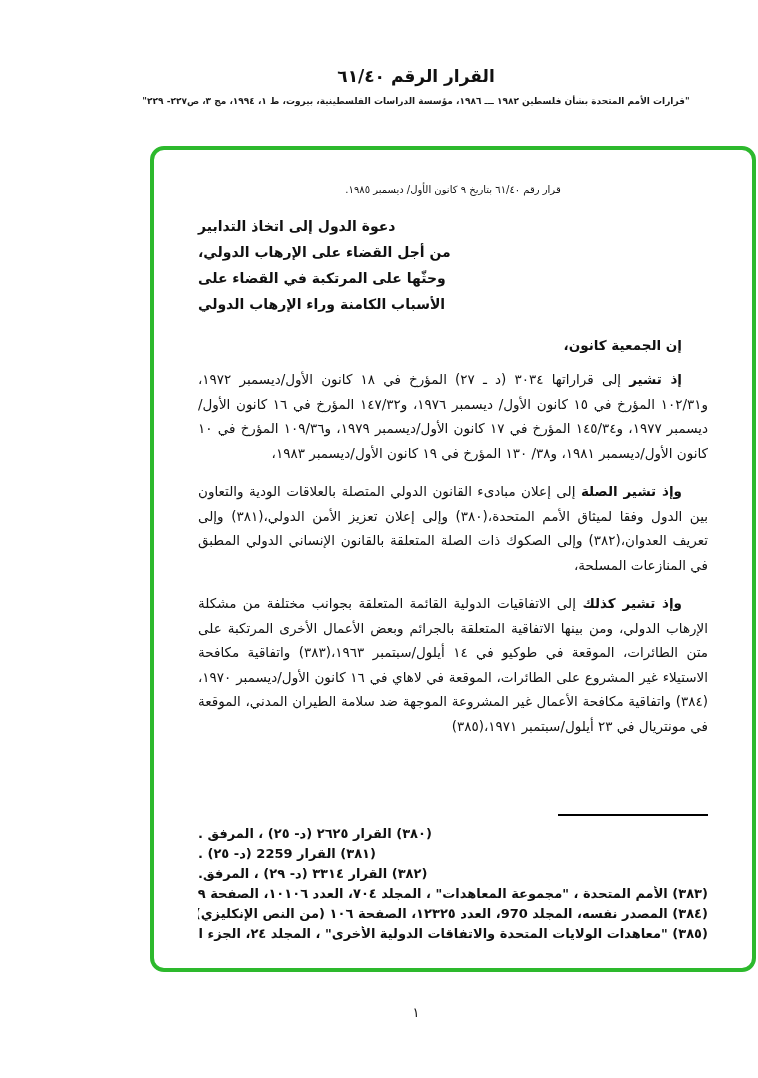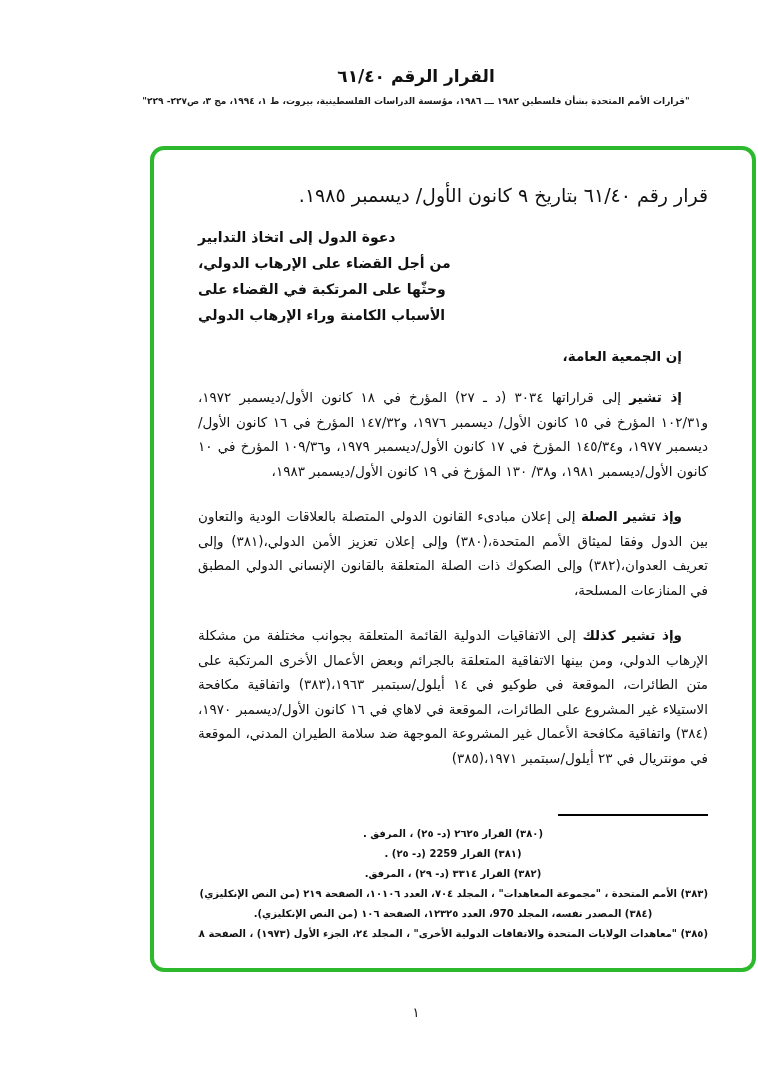--- a/index.html
+++ b/index.html
@@ -26,44 +26,44 @@
     width: 606px;
     height: 826px;
     border: 4px solid #2db92d;
     border-radius: 14px;
     padding: 26px 44px 22px 44px;
     display: flex;
     flex-direction: column;
     background: #ffffff;
   }
 
-  .intro-line { margin: 8px 0 18px; font-size: 19px; letter-spacing: 0.3px; }
+  .intro-line { margin: 8px 0 18px; text-align: center; font-size: 10px; letter-spacing: 0.3px; }
 
   .res-title { text-align: left; font-weight: bold; font-size: 14px; line-height: 26px; margin-bottom: 18px; }
   .res-title div { white-space: nowrap; }
 
   .opening { margin: 2px 0 12px; font-weight: bold; font-size: 13.5px; text-indent: 26px; }
 
   .para {
-    margin: 9px 0 12px;
+    margin: 2px 0 12px;
     font-size: 13.5px;
     line-height: 24.5px;
     text-align: justify;
     text-indent: 26px;
   }
   .para .lead { font-weight: bold; }
 
   .footnote-area { margin-top: auto; }
   .footnote-rule { width: 150px; border-top: 2px solid #000; margin: 0 0 10px; }
   .footnote {
     margin: 0 0 4px;
-    font-size: 10px;
+    font-size: 13px;
     font-weight: bold;
     line-height: 16px;
-    text-align: center;
+    text-align: left;
     white-space: nowrap;
     overflow: hidden;
   }
 
   .page-footer { position: absolute; bottom: 58px; left: 0; right: 0; text-align: center; font-size: 13px; }
 </style>
 </head>
 <body>
 
 <div class="page">
@@ -77,21 +77,21 @@
 
     <p class="intro-line">قرار رقم ٦١/٤٠ بتاريخ ٩ كانون الأول/ ديسمبر ١٩٨٥.</p>
 
     <div class="res-title">
       <div>دعوة الدول إلى اتخاذ التدابير</div>
       <div>من أجل القضاء على الإرهاب الدولي،</div>
       <div>وحثّها على المرتكبة في القضاء على</div>
       <div>الأسباب الكامنة وراء الإرهاب الدولي</div>
     </div>
 
-    <p class="opening">إن الجمعية العامة،</p>
+    <p class="opening">إن الجمعية كانون،</p>
 
     <p class="para"><span class="lead">إذ تشير</span><span> إلى قراراتها ٣٠٣٤ (د ـ ٢٧) المؤرخ في ١٨ كانون الأول/ديسمبر ١٩٧٢، و١٠٢/٣١ المؤرخ في ١٥ كانون الأول/ ديسمبر ١٩٧٦، و١٤٧/٣٢ المؤرخ في ١٦ كانون الأول/ديسمبر ١٩٧٧، و١٤٥/٣٤ المؤرخ في ١٧ كانون الأول/ديسمبر ١٩٧٩، و١٠٩/٣٦ المؤرخ في ١٠ كانون الأول/ديسمبر ١٩٨١، و٣٨/ ١٣٠ المؤرخ في ١٩ كانون الأول/ديسمبر ١٩٨٣،</span></p>
 
     <p class="para"><span class="lead">وإذ تشير الصلة</span><span> إلى إعلان مبادىء القانون الدولي المتصلة بالعلاقات الودية والتعاون بين الدول وفقا لميثاق الأمم المتحدة،(٣٨٠) وإلى إعلان تعزيز الأمن الدولي،(٣٨١) وإلى تعريف العدوان،(٣٨٢) وإلى الصكوك ذات الصلة المتعلقة بالقانون الإنساني الدولي المطبق في المنازعات المسلحة،</span></p>
 
     <p class="para"><span class="lead">وإذ تشير كذلك</span><span> إلى الاتفاقيات الدولية القائمة المتعلقة بجوانب مختلفة من مشكلة الإرهاب الدولي، ومن بينها الاتفاقية المتعلقة بالجرائم وبعض الأعمال الأخرى المرتكبة على متن الطائرات، الموقعة في طوكيو في ١٤ أيلول/سبتمبر ١٩٦٣،(٣٨٣) واتفاقية مكافحة الاستيلاء غير المشروع على الطائرات، الموقعة في لاهاي في ١٦ كانون الأول/ديسمبر ١٩٧٠،(٣٨٤) واتفاقية مكافحة الأعمال غير المشروعة الموجهة ضد سلامة الطيران المدني، الموقعة في مونتريال في ٢٣ أيلول/سبتمبر ١٩٧١،(٣٨٥)</span></p>
 
     <div class="footnote-area">
       <div class="footnote-rule"></div>
       <p class="footnote">(٣٨٠) القرار ٢٦٢٥ (د- ٢٥) ، المرفق .</p>

